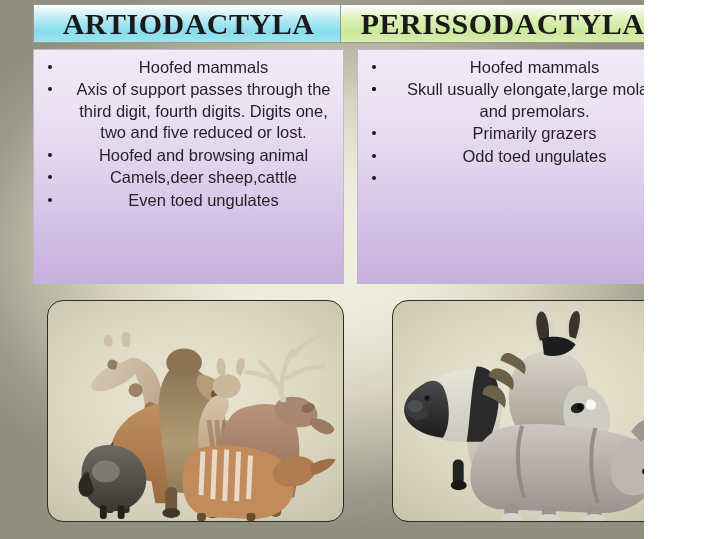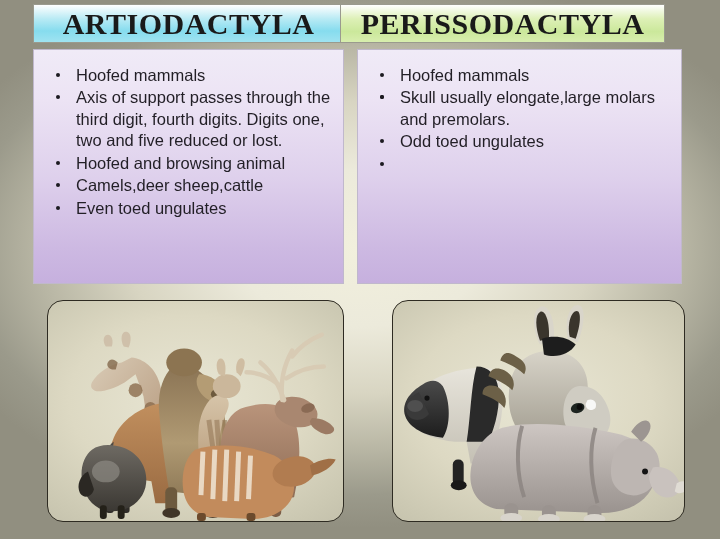--- a/index.html
+++ b/index.html
@@ -8,21 +8,21 @@
   }
   body {
     width: 720px;
     height: 539px;
     overflow: hidden;
     font-family: "Liberation Sans", sans-serif;
   }
 
   #slide {
     position: relative;
-    width: 720px;
+    width: 644px;
     height: 539px;
     background:
       radial-gradient(ellipse 62% 52% at 50% 46%,
         #f2f0dd 0%,
         #eceadb 28%,
         #d8d5c2 52%,
         #b8b6a4 72%,
         #9b9a8b 88%,
         #918f80 100%);
     overflow: hidden;
@@ -75,22 +75,23 @@
     left: 33px;
     width: 311px;
   }
   #content-right {
     left: 357px;
     width: 325px;
   }
 
   ul.bullets {
     list-style: none;
-    margin: 8px;
+    margin: 0;
     padding: 0;
+    text-align: center;
   }
   ul.bullets li {
     position: relative;
     padding-left: 30px;
     margin-bottom: 1px;
     font-size: 16.5px;
     line-height: 1.30;
     color: #221f26;
     font-family: "Liberation Sans", sans-serif;
   }
@@ -173,20 +174,24 @@
       <li>
         <span class="dot"></span>
         <span>Hoofed mammals</span>
       </li>
       <li>
         <span class="dot"></span>
       </li>
       <li>
         <span class="dot"></span>
         <span>Skull usually elongate,large molars and premolars.</span>
+      </li>
+      <li>
+        <span class="dot"></span>
+        <span>Primarily grazers</span>
       </li>
       <li>
         <span class="dot"></span>
         <span>Odd  toed ungulates</span>
       </li>
       <li>
         <span class="dot"></span>
       </li>
     </ul>
   </div>

